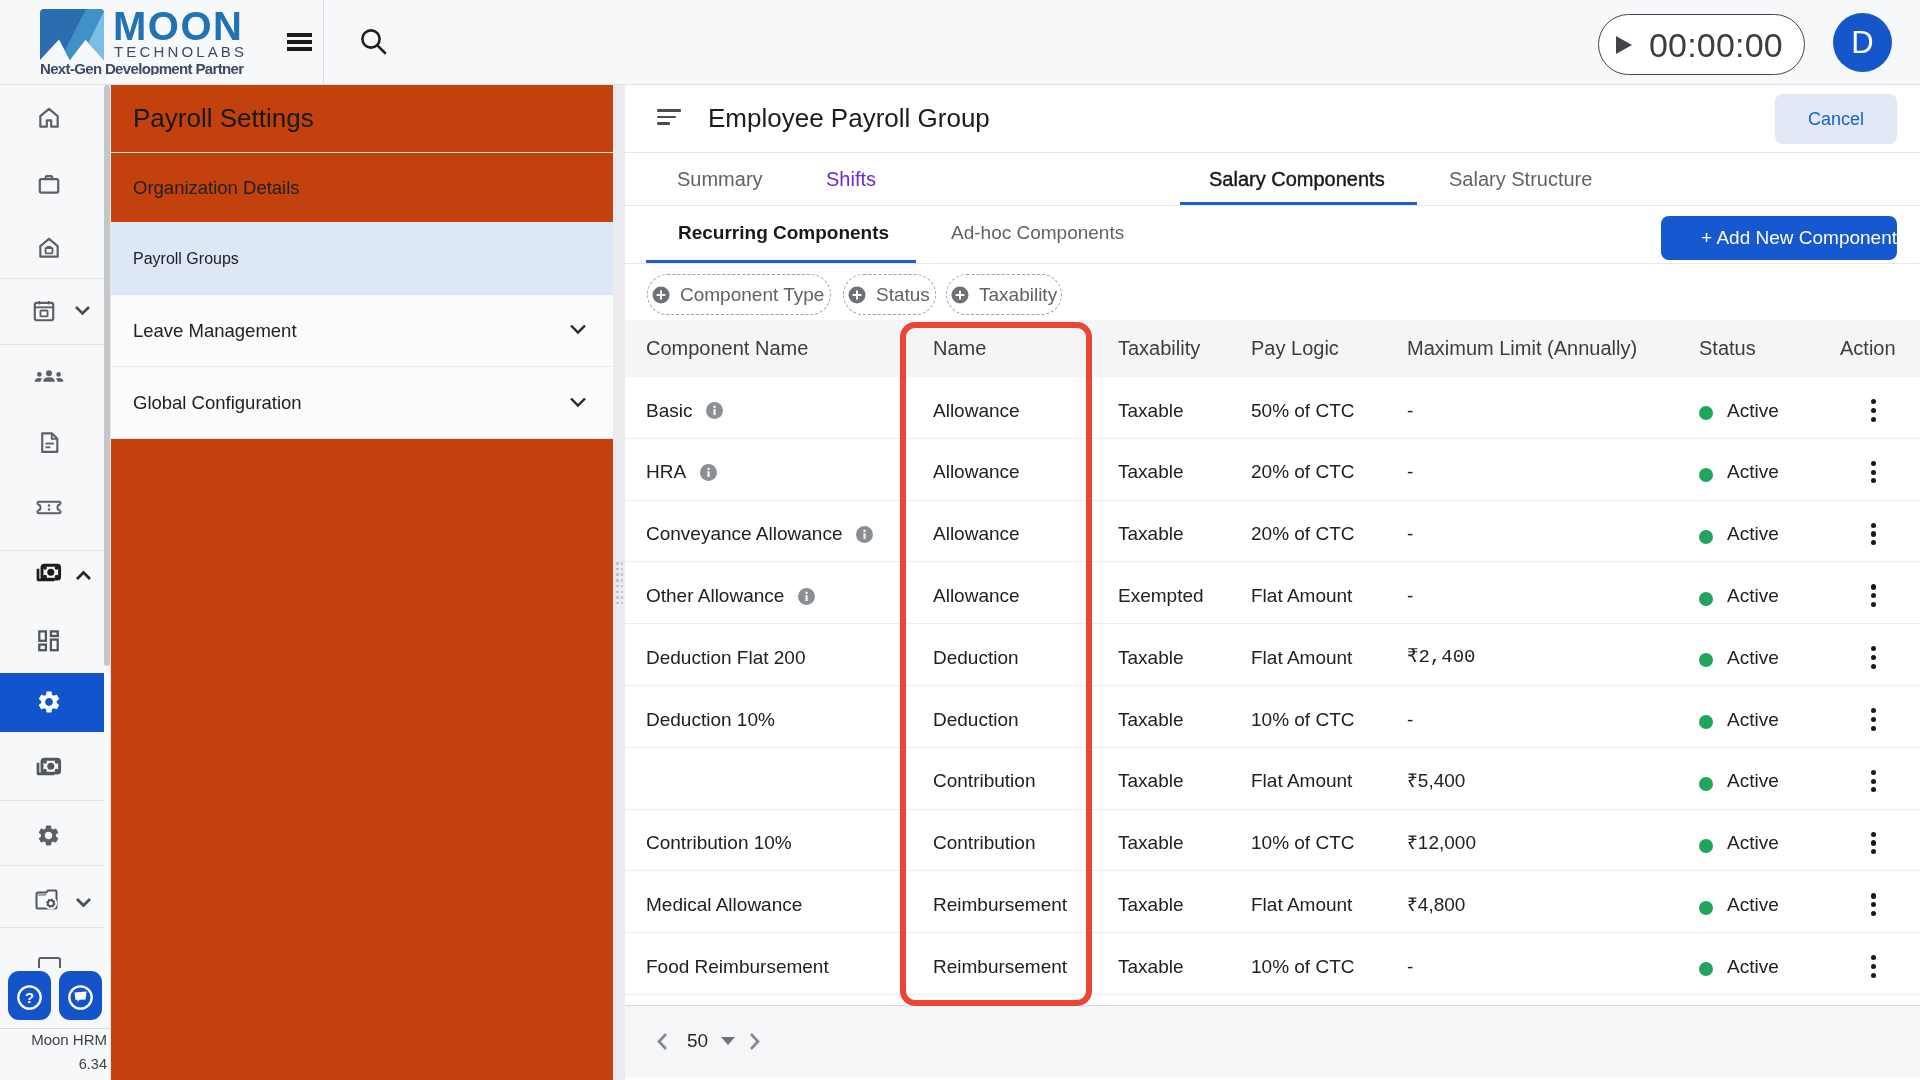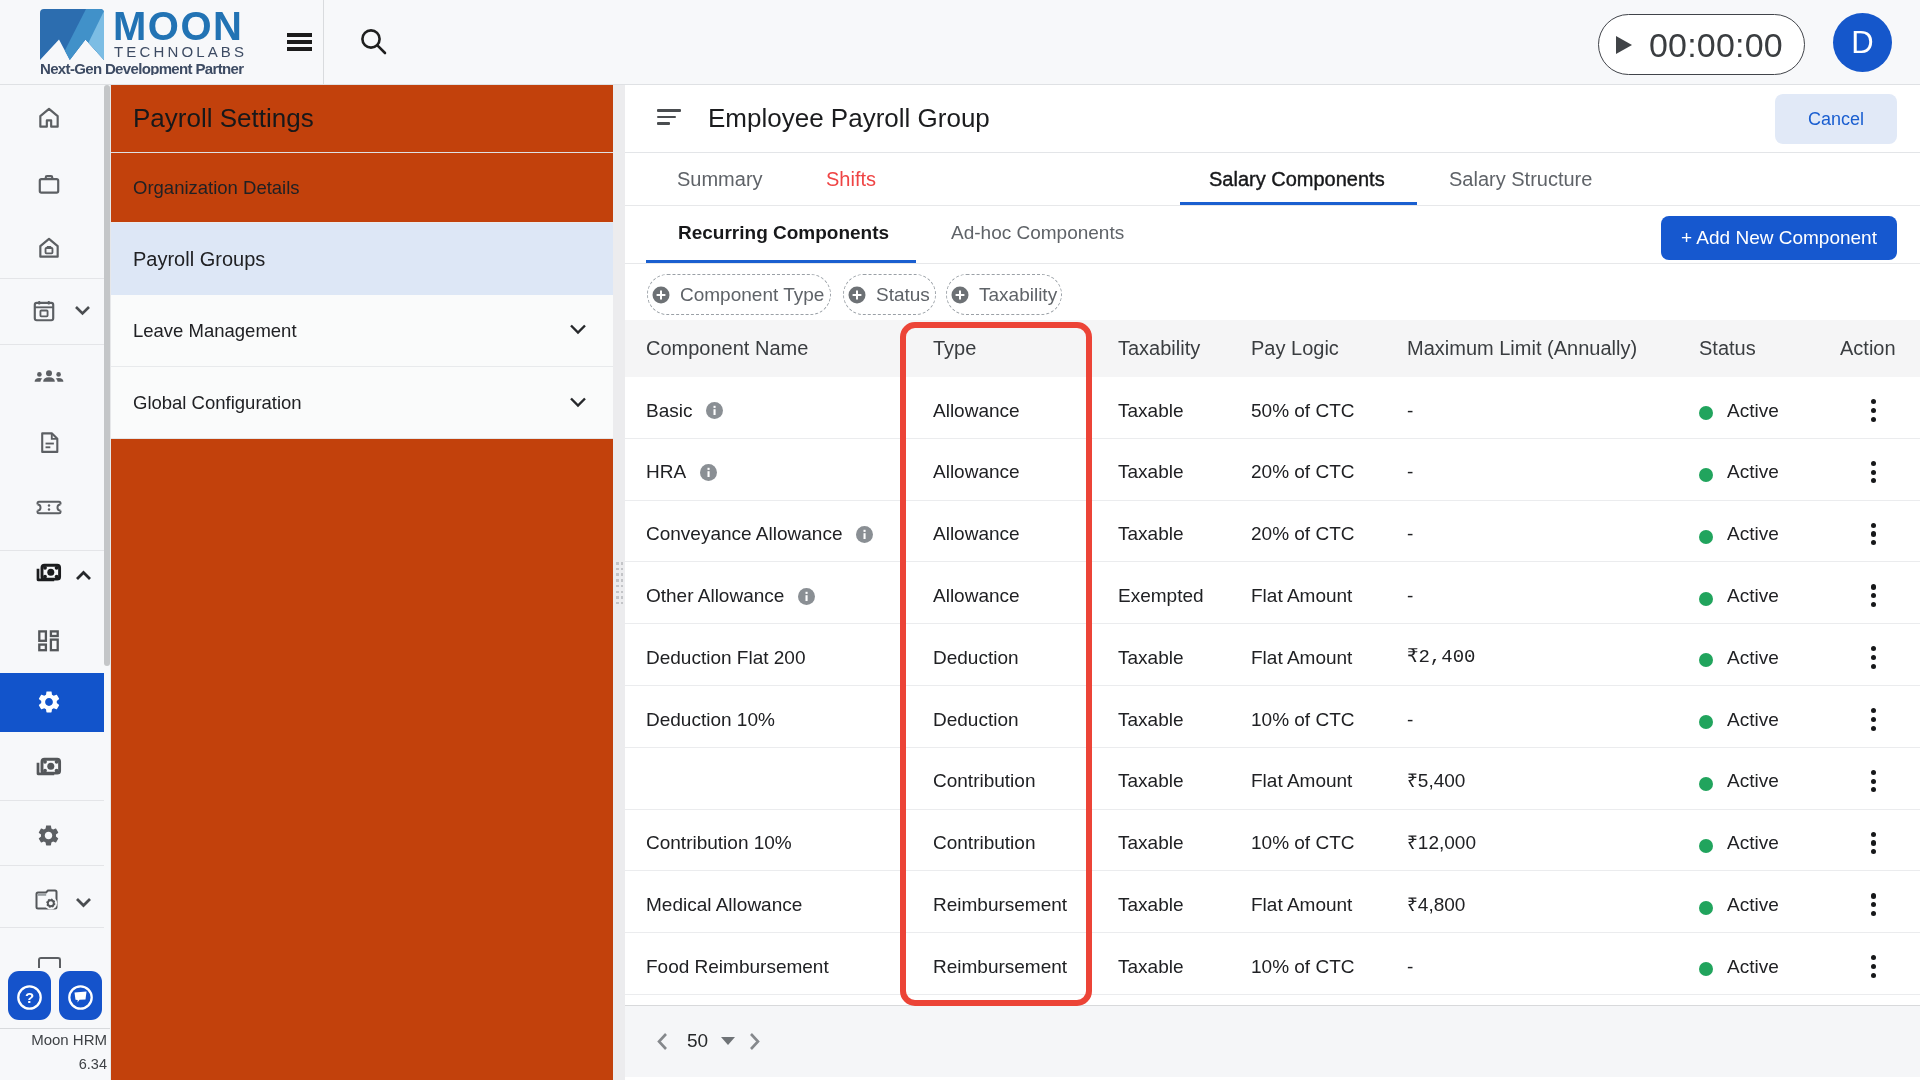--- a/index.html
+++ b/index.html
@@ -169,21 +169,21 @@
 </div>
 
 <div class="abs" style="left:110px;top:85px;width:1px;height:995px;background:#e6e7e9;"></div>
 
 <div class="abs" id="leftpanel" style="left:111px;top:85px;width:502px;height:995px;background:#c2410c;">
   <div class="abs" style="left:22px;top:0;width:480px;height:67px;line-height:67px;font-size:26px;color:#17181a;">Payroll Settings</div>
   <div class="abs" style="left:0;top:67px;width:502px;height:1px;background:#dfe1e4;"></div>
   <div class="abs" style="left:22px;top:68px;width:480px;height:69px;line-height:69px;font-size:18.5px;">Organization Details</div>
   <div class="abs" style="left:0;top:137px;width:502px;height:1px;background:#e8eaec;"></div>
   <div class="abs" style="left:0;top:138px;width:502px;height:72px;background:#dde7f6;"></div>
-  <div class="abs" style="left:22px;top:138px;width:480px;height:72px;line-height:72px;font-size:20px;">Payroll Groups</div>
+  <div class="abs" style="left:22px;top:138px;width:480px;height:72px;line-height:72px;font-size:16px;">Payroll Groups</div>
   <div class="abs" style="left:0;top:210px;width:502px;height:71px;background:#fafbfb;"></div>
   <div class="abs" style="left:22px;top:210px;width:480px;height:71px;line-height:71px;font-size:18.5px;">Leave Management</div>
   <svg class="abs" style="left:458px;top:238px;" width="18" height="12" viewBox="0 0 18 12">
       <path d="M2,2.5 L9,9.5 L16,2.5" fill="none" stroke="#26282b" stroke-width="2.4"></path>
     </svg>
   <div class="abs" style="left:0;top:281px;width:502px;height:1px;background:#e8eaec;"></div>
   <div class="abs" style="left:0;top:282px;width:502px;height:71px;background:#fafbfb;"></div>
   <div class="abs" style="left:22px;top:282px;width:480px;height:71px;line-height:71px;font-size:18.5px;">Global Configuration</div>
   <svg class="abs" style="left:458px;top:311px;" width="18" height="12" viewBox="0 0 18 12">
       <path d="M2,2.5 L9,9.5 L16,2.5" fill="none" stroke="#26282b" stroke-width="2.4"></path>
@@ -213,31 +213,31 @@
 <div class="abs" id="main" style="left:625px;top:85px;width:1295px;height:995px;background:#fff;">
 
   <div class="abs" style="left:32px;top:24px;width:24px;height:2.8px;background:#4a4d50;border-radius:1px;"></div>
   <div class="abs" style="left:32px;top:30.6px;width:19px;height:2.8px;background:#4a4d50;border-radius:1px;"></div>
   <div class="abs" style="left:32px;top:37.2px;width:13px;height:2.8px;background:#4a4d50;border-radius:1px;"></div>
   <div class="abs" style="left:83px;top:0;height:67px;line-height:67px;font-size:26px;color:#1b1c1e;">Employee Payroll Group</div>
   <div class="abs" style="left:1150px;top:9px;width:122px;height:50px;background:#e1e9f7;border-radius:8px;color:#1a5ed0;font-size:18px;text-align:center;line-height:50px;">Cancel</div>
   <div class="abs" style="left:0;top:67px;width:1295px;height:1px;background:#e3e5e8;"></div>
 
   <div class="abs" style="left:52px;top:68px;height:52px;line-height:52px;font-size:20px;color:#5f6368;">Summary</div>
-  <div class="abs" style="left:201px;top:68px;height:52px;line-height:52px;font-size:20px;color:#ef4444;">Shifts</div>
+  <div class="abs" style="left:201px;top:68px;height:52px;line-height:52px;font-size:20px;color:#6d28d9;">Shifts</div>
   <div class="abs" style="left:584px;top:68px;height:52px;line-height:52px;font-size:20px;color:#17181a;-webkit-text-stroke:0.4px #17181a;">Salary Components</div>
   <div class="abs" style="left:824px;top:68px;height:52px;line-height:52px;font-size:20px;color:#5f6368;">Salary Structure</div>
   <div class="abs" style="left:555px;top:117px;width:237px;height:3px;background:#1a5fd0;"></div>
   <div class="abs" style="left:0;top:120px;width:1295px;height:1px;background:#e7e8ea;"></div>
 
   <div class="abs" style="left:53px;top:121px;height:54px;line-height:54px;font-size:19px;font-weight:bold;color:#17181a;">Recurring Components</div>
   <div class="abs" style="left:326px;top:121px;height:54px;line-height:54px;font-size:19px;color:#5f6368;">Ad-hoc Components</div>
   <div class="abs" style="left:21px;top:175px;width:270px;height:3px;background:#1a5fd0;"></div>
   <div class="abs" style="left:0;top:178px;width:1295px;height:1px;background:#e7e8ea;"></div>
-  <div class="abs" style="left:1036px;top:131px;width:236px;height:44px;background:#1658cf;border-radius:8px;color:#fff;font-size:19px;text-align:center;line-height:44px;">+ Add New Component</div>
+  <div class="abs" style="left:1036px;top:131px;width:236px;height:44px;background:#1658cf;border-radius:8px;color:#fff;font-size:19px;text-align:right;line-height:44px;">+ Add New Component</div>
 
   <div class="abs" style="left:22px;top:189px;width:184px;height:41px;border:1.5px dashed #9aa0a6;border-radius:21px;"></div>
   <svg class="abs" style="left:27px;top:200.5px;" width="18" height="18" viewBox="0 0 18 18">
       <circle cx="9" cy="9" r="8.5" fill="#6d7175"></circle>
       <path d="M9,4.6 V13.4 M4.6,9 H13.4" stroke="#fff" stroke-width="2"></path>
     </svg>
   <div class="abs" style="left:55px;top:189px;height:41px;line-height:41px;font-size:19px;color:#5f6368;">Component Type</div>
   <div class="abs" style="left:218px;top:189px;width:93px;height:41px;border:1.5px dashed #9aa0a6;border-radius:21px;"></div>
   <svg class="abs" style="left:223px;top:200.5px;" width="18" height="18" viewBox="0 0 18 18">
       <circle cx="9" cy="9" r="8.5" fill="#6d7175"></circle>
@@ -246,21 +246,21 @@
   <div class="abs" style="left:251px;top:189px;height:41px;line-height:41px;font-size:19px;color:#5f6368;">Status</div>
   <div class="abs" style="left:321px;top:189px;width:116px;height:41px;border:1.5px dashed #9aa0a6;border-radius:21px;"></div>
   <svg class="abs" style="left:326px;top:200.5px;" width="18" height="18" viewBox="0 0 18 18">
       <circle cx="9" cy="9" r="8.5" fill="#6d7175"></circle>
       <path d="M9,4.6 V13.4 M4.6,9 H13.4" stroke="#fff" stroke-width="2"></path>
     </svg>
   <div class="abs" style="left:354px;top:189px;height:41px;line-height:41px;font-size:19px;color:#5f6368;">Taxability</div>
 
   <div class="abs" style="left:0;top:235px;width:1295px;height:57px;background:#f5f5f6;"></div>
   <div class="abs hd" style="left:21px;top:235px;">Component Name</div>
-  <div class="abs hd" style="left:308px;top:235px;">Type</div>
+  <div class="abs hd" style="left:308px;top:235px;">Name</div>
   <div class="abs hd" style="left:493px;top:235px;">Taxability</div>
   <div class="abs hd" style="left:626px;top:235px;">Pay Logic</div>
   <div class="abs hd" style="left:782px;top:235px;">Maximum Limit (Annually)</div>
   <div class="abs hd" style="left:1074px;top:235px;">Status</div>
   <div class="abs hd" style="left:1215px;top:235px;">Action</div>
 
   <div class="abs row" style="left:0;top:292.0px;width:1295px;height:61.8px;line-height:61.8px;border-bottom:1px solid #ebecee;">
     <div class="abs" style="left:21px;top:2.5px;height:61.8px;line-height:61.8px;font-size:19px;">Basic</div>
     <svg class="abs" style="left:81px;top:25.4px;" width="17" height="17" viewBox="0 0 17 17">
         <circle cx="8.5" cy="8.5" r="8.5" fill="#8a8f94"></circle>

